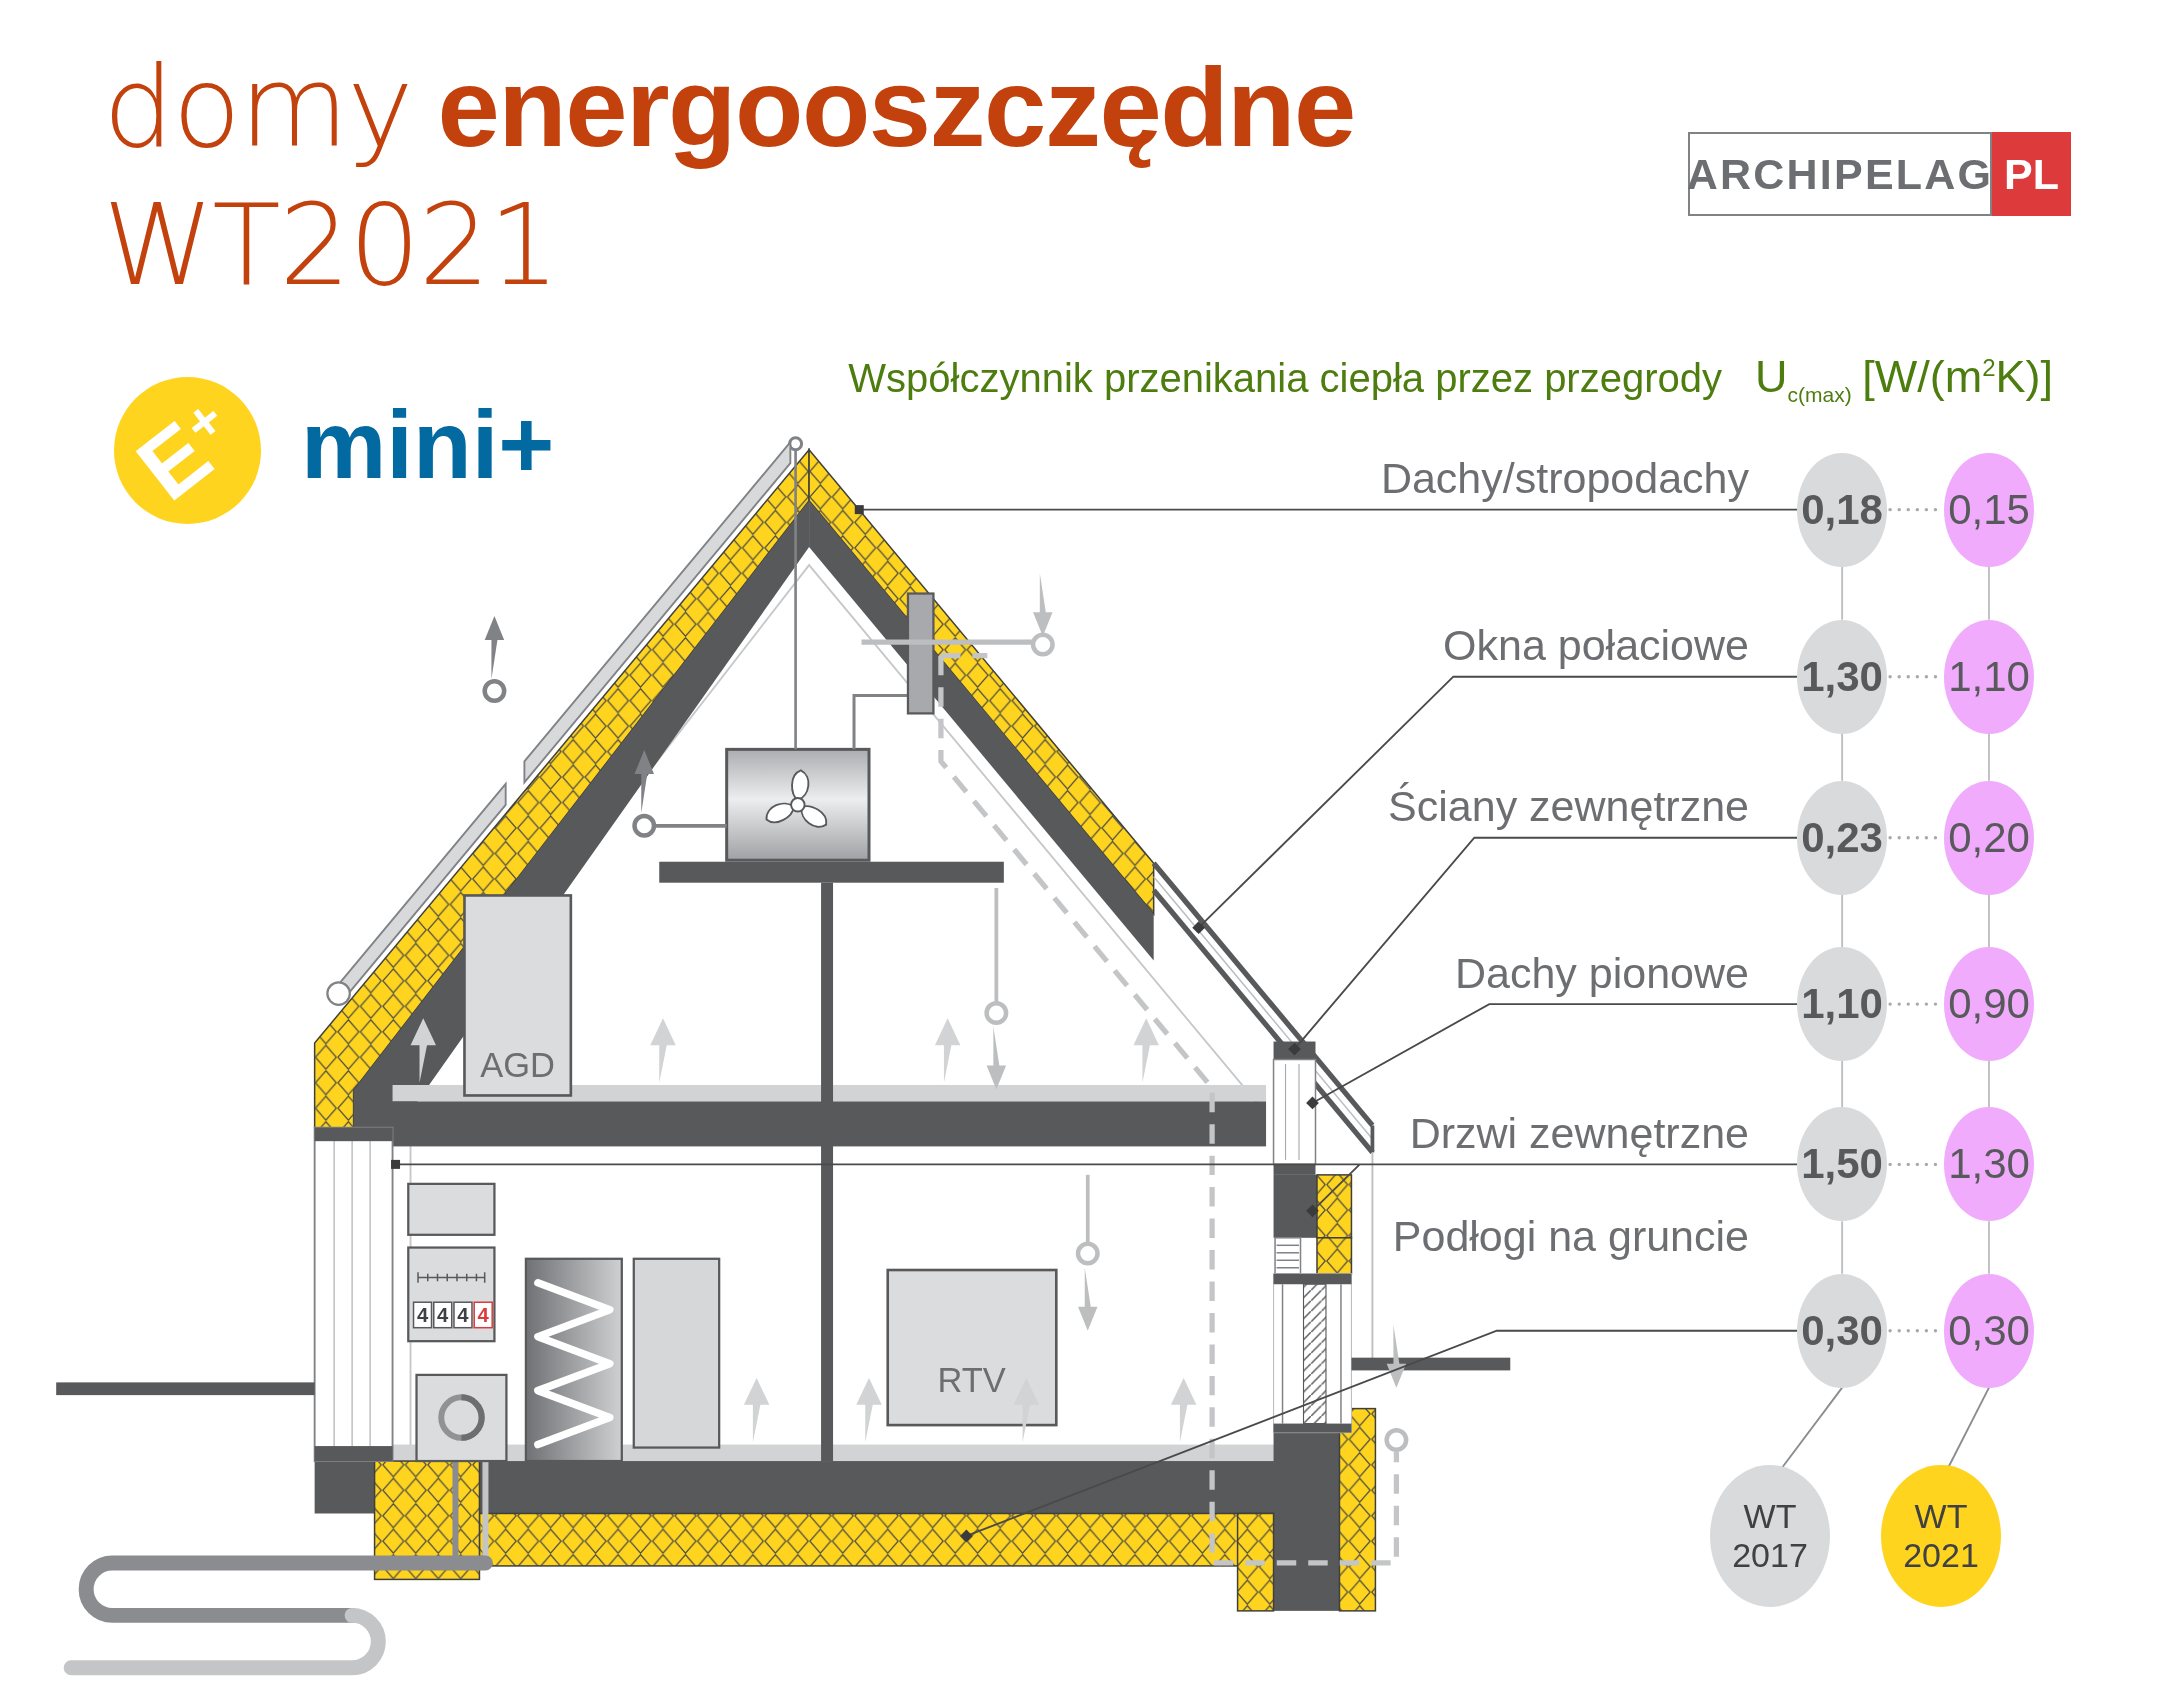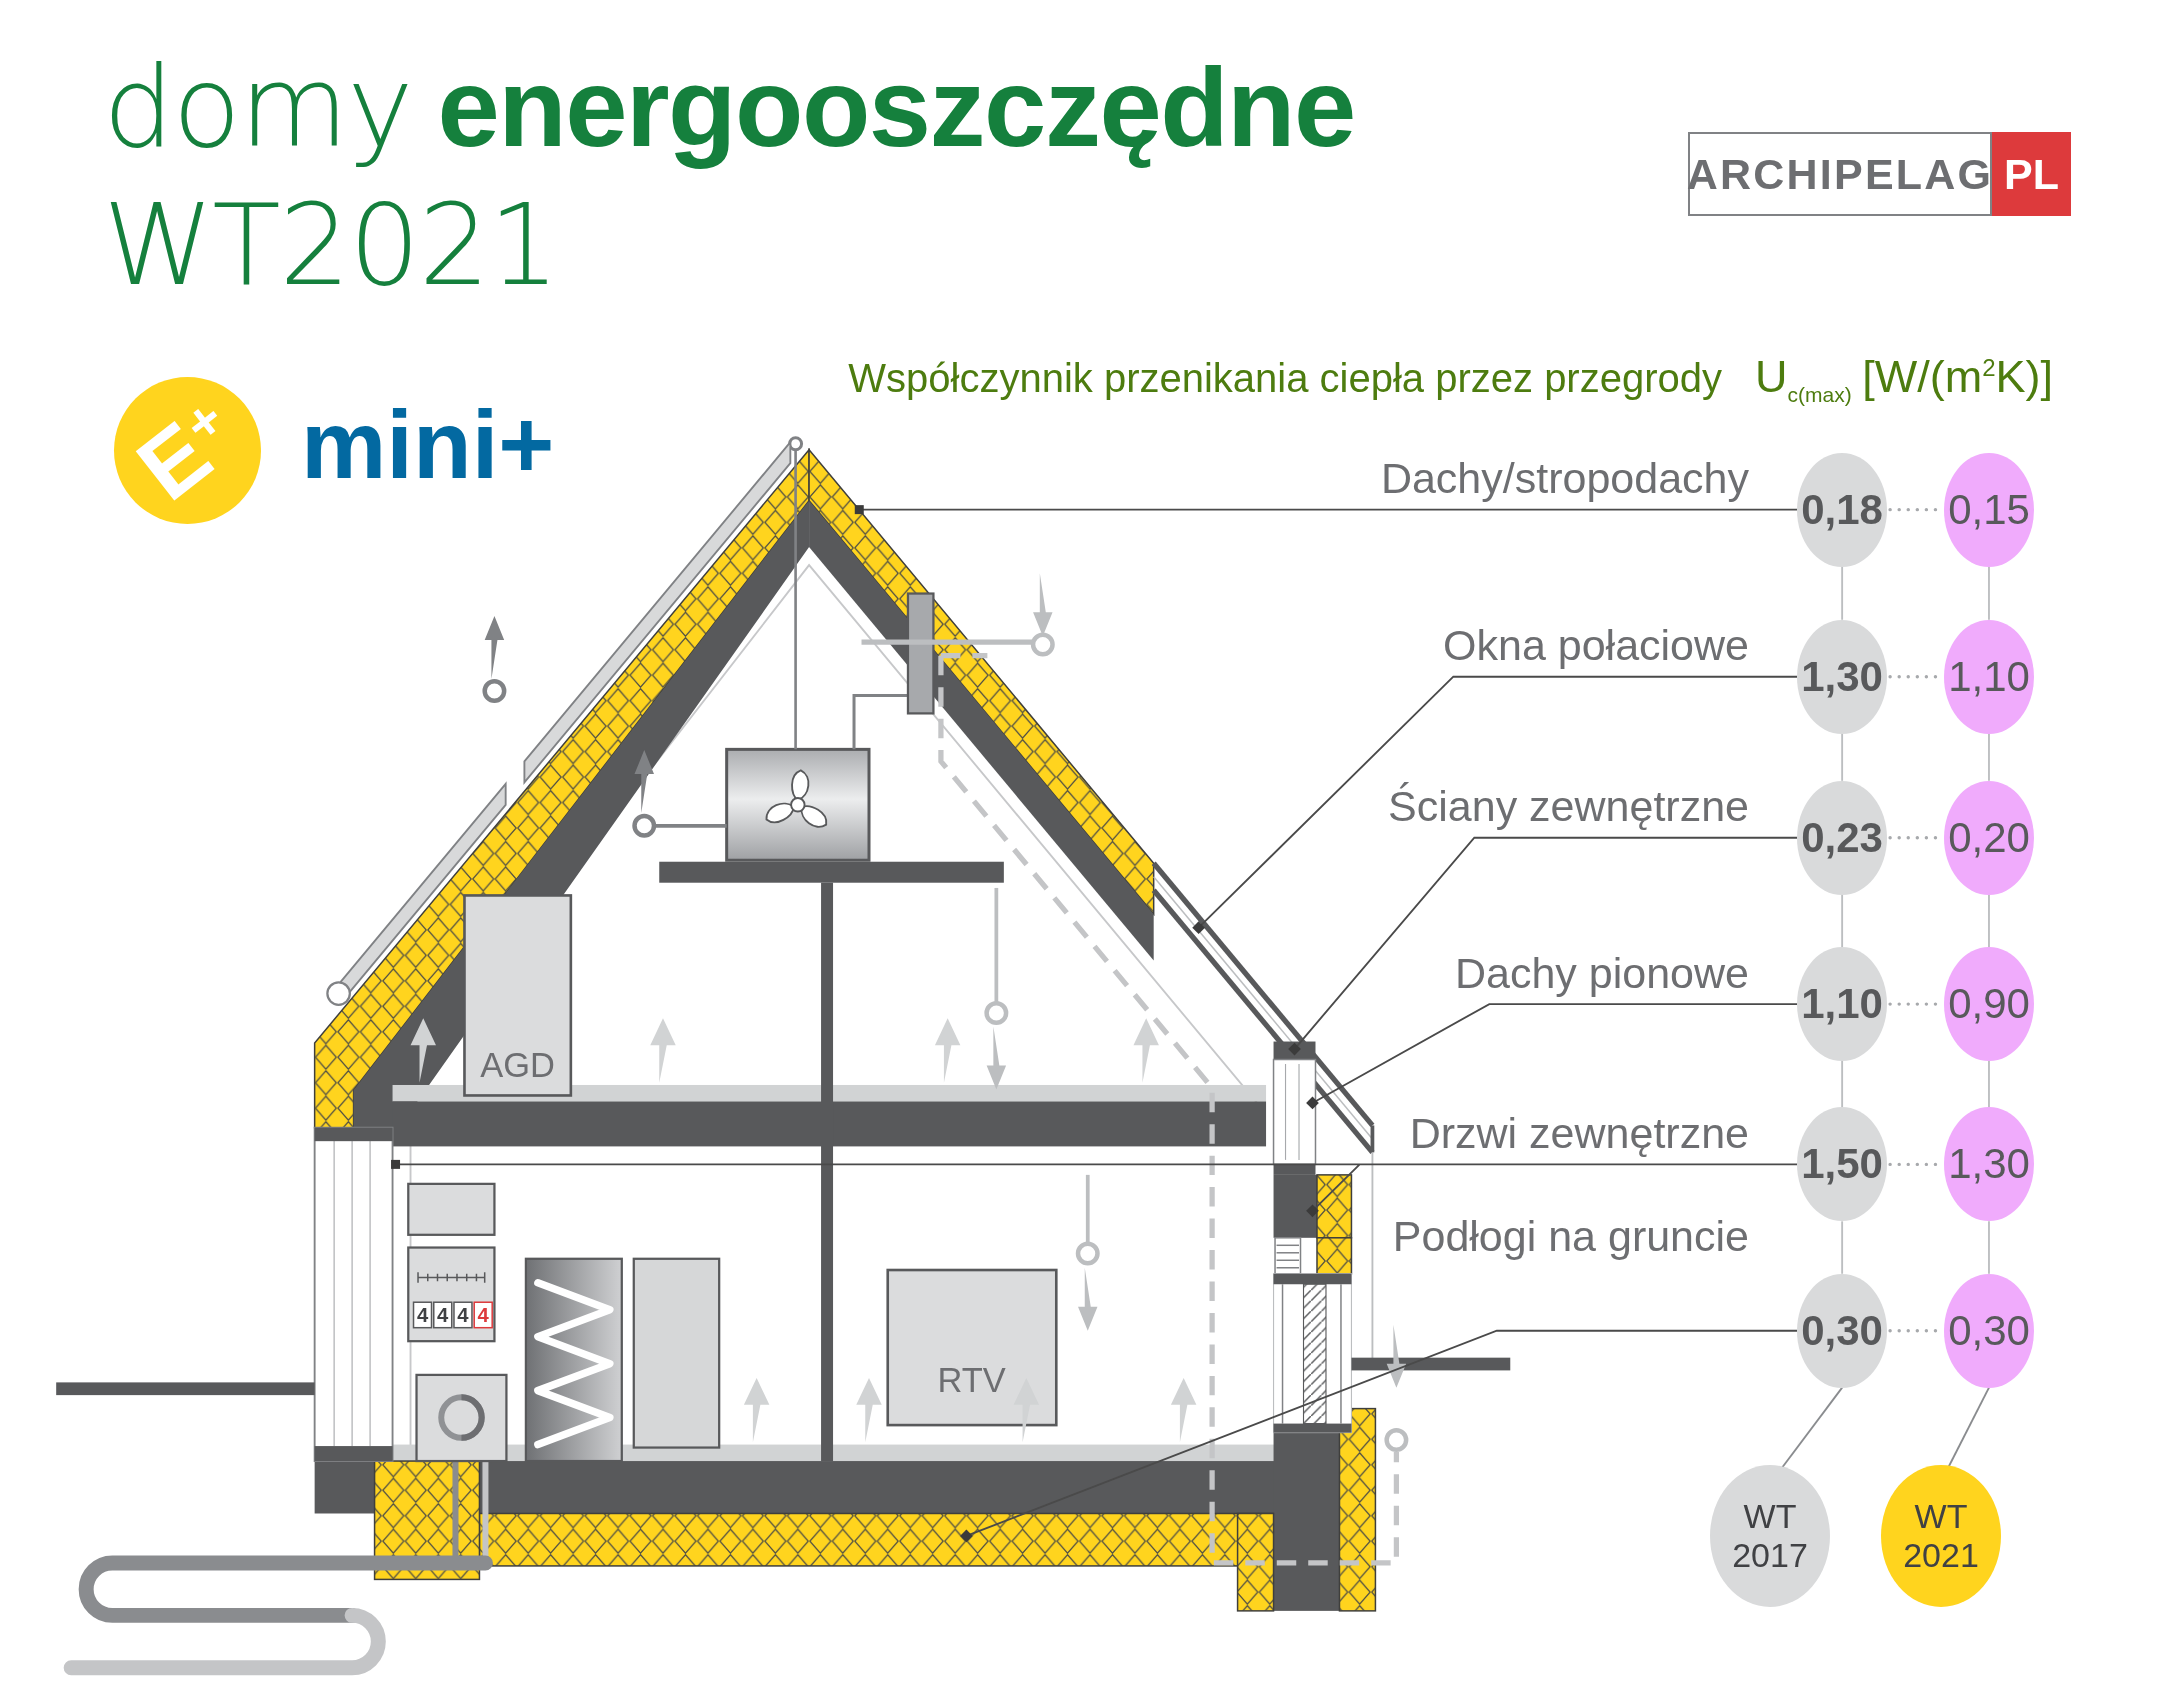--- a/index.html
+++ b/index.html
@@ -1,20 +1,20 @@
 <!DOCTYPE html>
 <html style="font-size:12px"><head>
 <meta charset="utf-8">
 <style>
   html,body{margin:0;padding:0;background:#fff;}
   .stage{position:relative;width:2183px;height:1695px;background:#fff;overflow:hidden;
          font-family:"Liberation Sans",sans-serif;color:#6D6E71;}
   .abs{position:absolute;}
   
-  .title{left:103px;top:39px;font-size:112px;line-height:1.22;color:#15803d;letter-spacing:-1.5px;white-space:nowrap;}
+  .title{left:103px;top:39px;font-size:112px;line-height:1.22;color:#c2410c;letter-spacing:-1.5px;white-space:nowrap;}
   .w-light{font-weight:200;font-family:"DejaVu Sans","Liberation Sans",sans-serif;}
   .w-bold{font-weight:700;margin-left:25.5px;}
   .eplus{left:114px;top:377px;width:147px;height:147px;border-radius:50%;background:#FFD41E;
          display:flex;align-items:center;justify-content:center;}
   .eplus-inner{transform:rotate(-38deg);color:#fff;font-weight:700;font-size:91px;line-height:1;}
   .eplus-inner .ep{font-size:55px;vertical-align:25.5px;margin-left:1.5px;}
   .mini{left:301px;top:390px;font-size:96px;font-weight:700;color:#0369a1;}
   .logo{left:1688px;top:132px;height:84px;display:flex;}
   .logo-main{width:300px;border:2.2px solid #808285;background:#fff;display:flex;align-items:center;
              justify-content:center;font-size:43px;font-weight:700;color:#6D6E71;letter-spacing:2.2px;}

